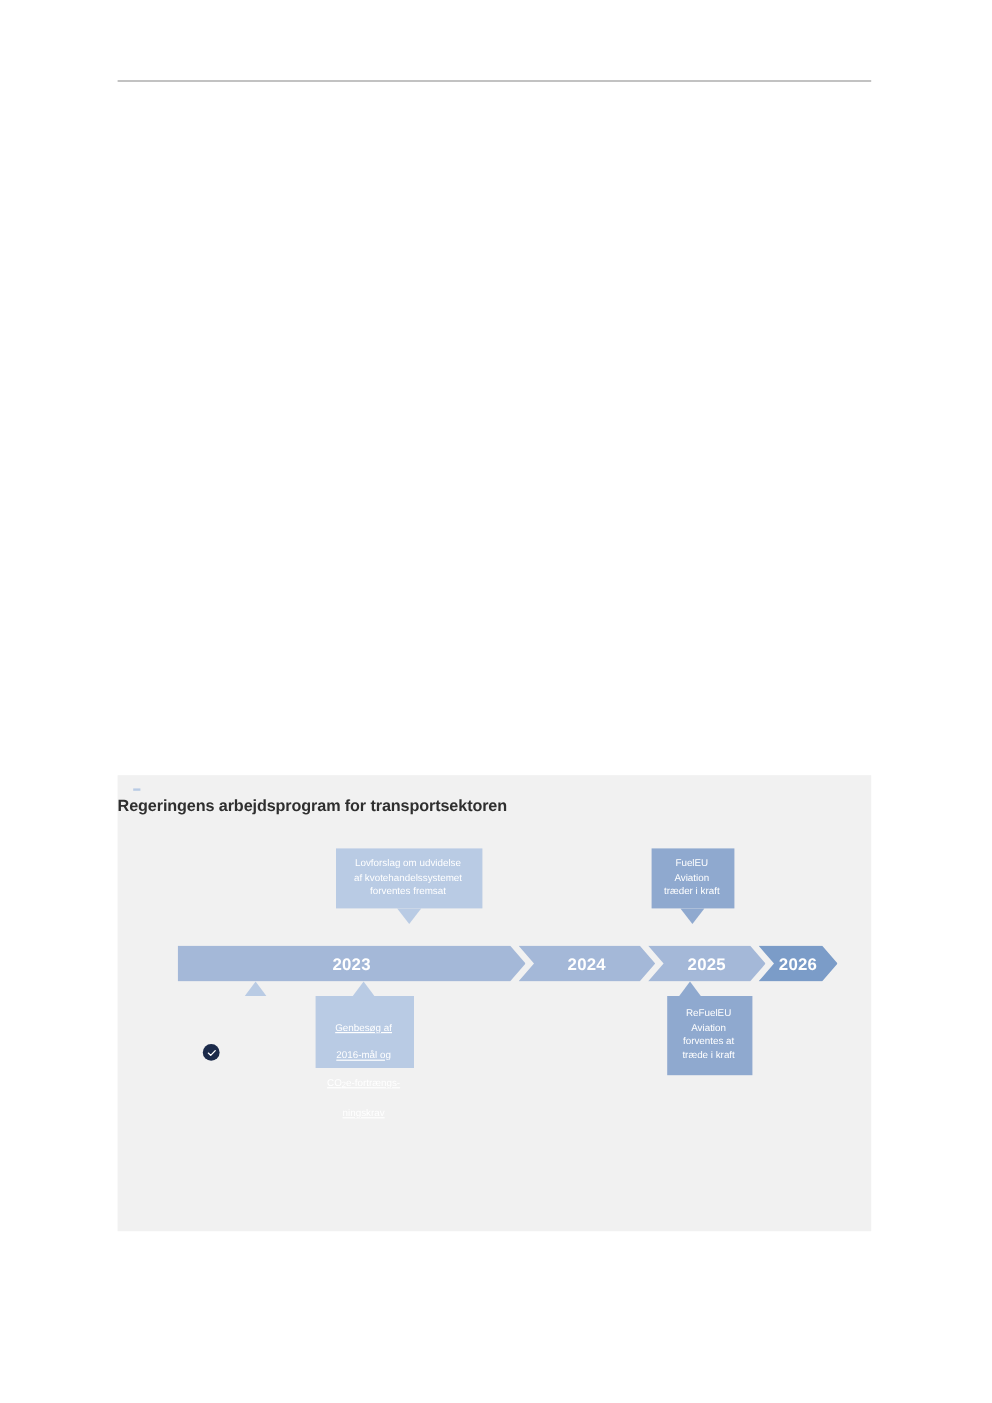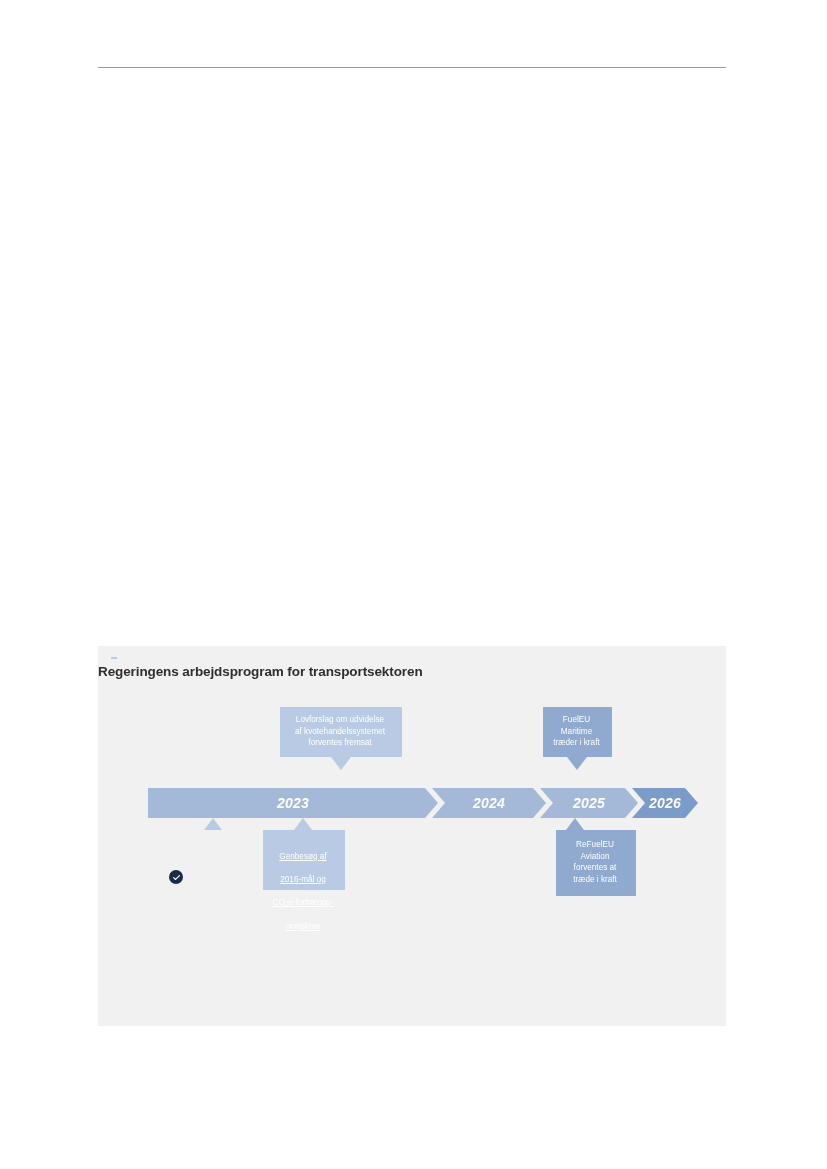--- a/index.html
+++ b/index.html
@@ -37,21 +37,21 @@
   #timeline{
     position:absolute;left:50px;top:142px;width:550px;height:30px;
   }
   .seg{
     position:absolute;top:0;height:30px;
     display:flex;align-items:center;justify-content:center;
     color:#ffffff;font-size:14px;font-weight:bold;
     letter-spacing:0.2px;
     box-sizing:border-box;
   }
-  .seg-label{pointer-events:none;font-style:italic;}
+  .seg-label{pointer-events:none;}
 
   
   .seg.notch{
     clip-path:polygon(0 0, calc(100% - 13px) 0, 100% 50%, calc(100% - 13px) 100%, 0 100%, 13px 50%);
   }
   .seg.first{
     clip-path:polygon(0 0, calc(100% - 13px) 0, 100% 50%, calc(100% - 13px) 100%, 0 100%);
   }
   .seg.last{
     clip-path:polygon(0 0, calc(100% - 13px) 0, 100% 50%, calc(100% - 13px) 100%, 0 100%, 13px 50%);
@@ -108,21 +108,21 @@
 
   <div class="callout above" style="left:182px;top:61px;width:122px;height:50px;background:#b9cbe4;">
     <span class="ctext">Lovforslag om udvidelse
 af kvotehandelssystemet
 forventes fremsat</span>
   </div>
   <div class="tail down" style="left:233px;top:111px;border-top:13px solid #b9cbe4;"></div>
 
   <div class="callout above" style="left:445px;top:61px;width:69px;height:50px;background:#8fa9cf;">
     <span class="ctext">FuelEU
-Maritime
+Aviation
 træder i kraft</span>
   </div>
   <div class="tail down" style="left:469px;top:111px;border-top:13px solid #8fa9cf;"></div>
 
   <div id="timeline">
 
     <div class="seg first" style="left:0px;width:290px;background:#a4b8d8;">
       <span class="seg-label">2023</span>
     </div>
 
@@ -151,20 +151,20 @@
   <div class="callout below" style="left:165px;top:184px;width:82px;height:60px;background:#b9cbe4;text-decoration:underline;">
     <span class="ctext">
       <span>Genbesøg af</span><br>
       <span>2016-mål og</span><br>
       <span>CO</span><span class="sub">2</span><span>e-fortrængs-</span><br>
       <span>ningskrav</span>
     </span>
   </div>
 
   <div class="tail up" style="left:468px;top:172px;border-bottom:12px solid #8fa9cf;"></div>
-  <div class="callout below" style="left:458px;top:184px;width:80px;height:66px;background:#8fa9cf;">
+  <div class="callout below" style="left:458px;top:184px;width:71px;height:66px;background:#8fa9cf;">
     <span class="ctext">ReFuelEU
 Aviation
 forventes at
 træde i kraft</span>
   </div>
 
 </div>
 
 </body></html>

